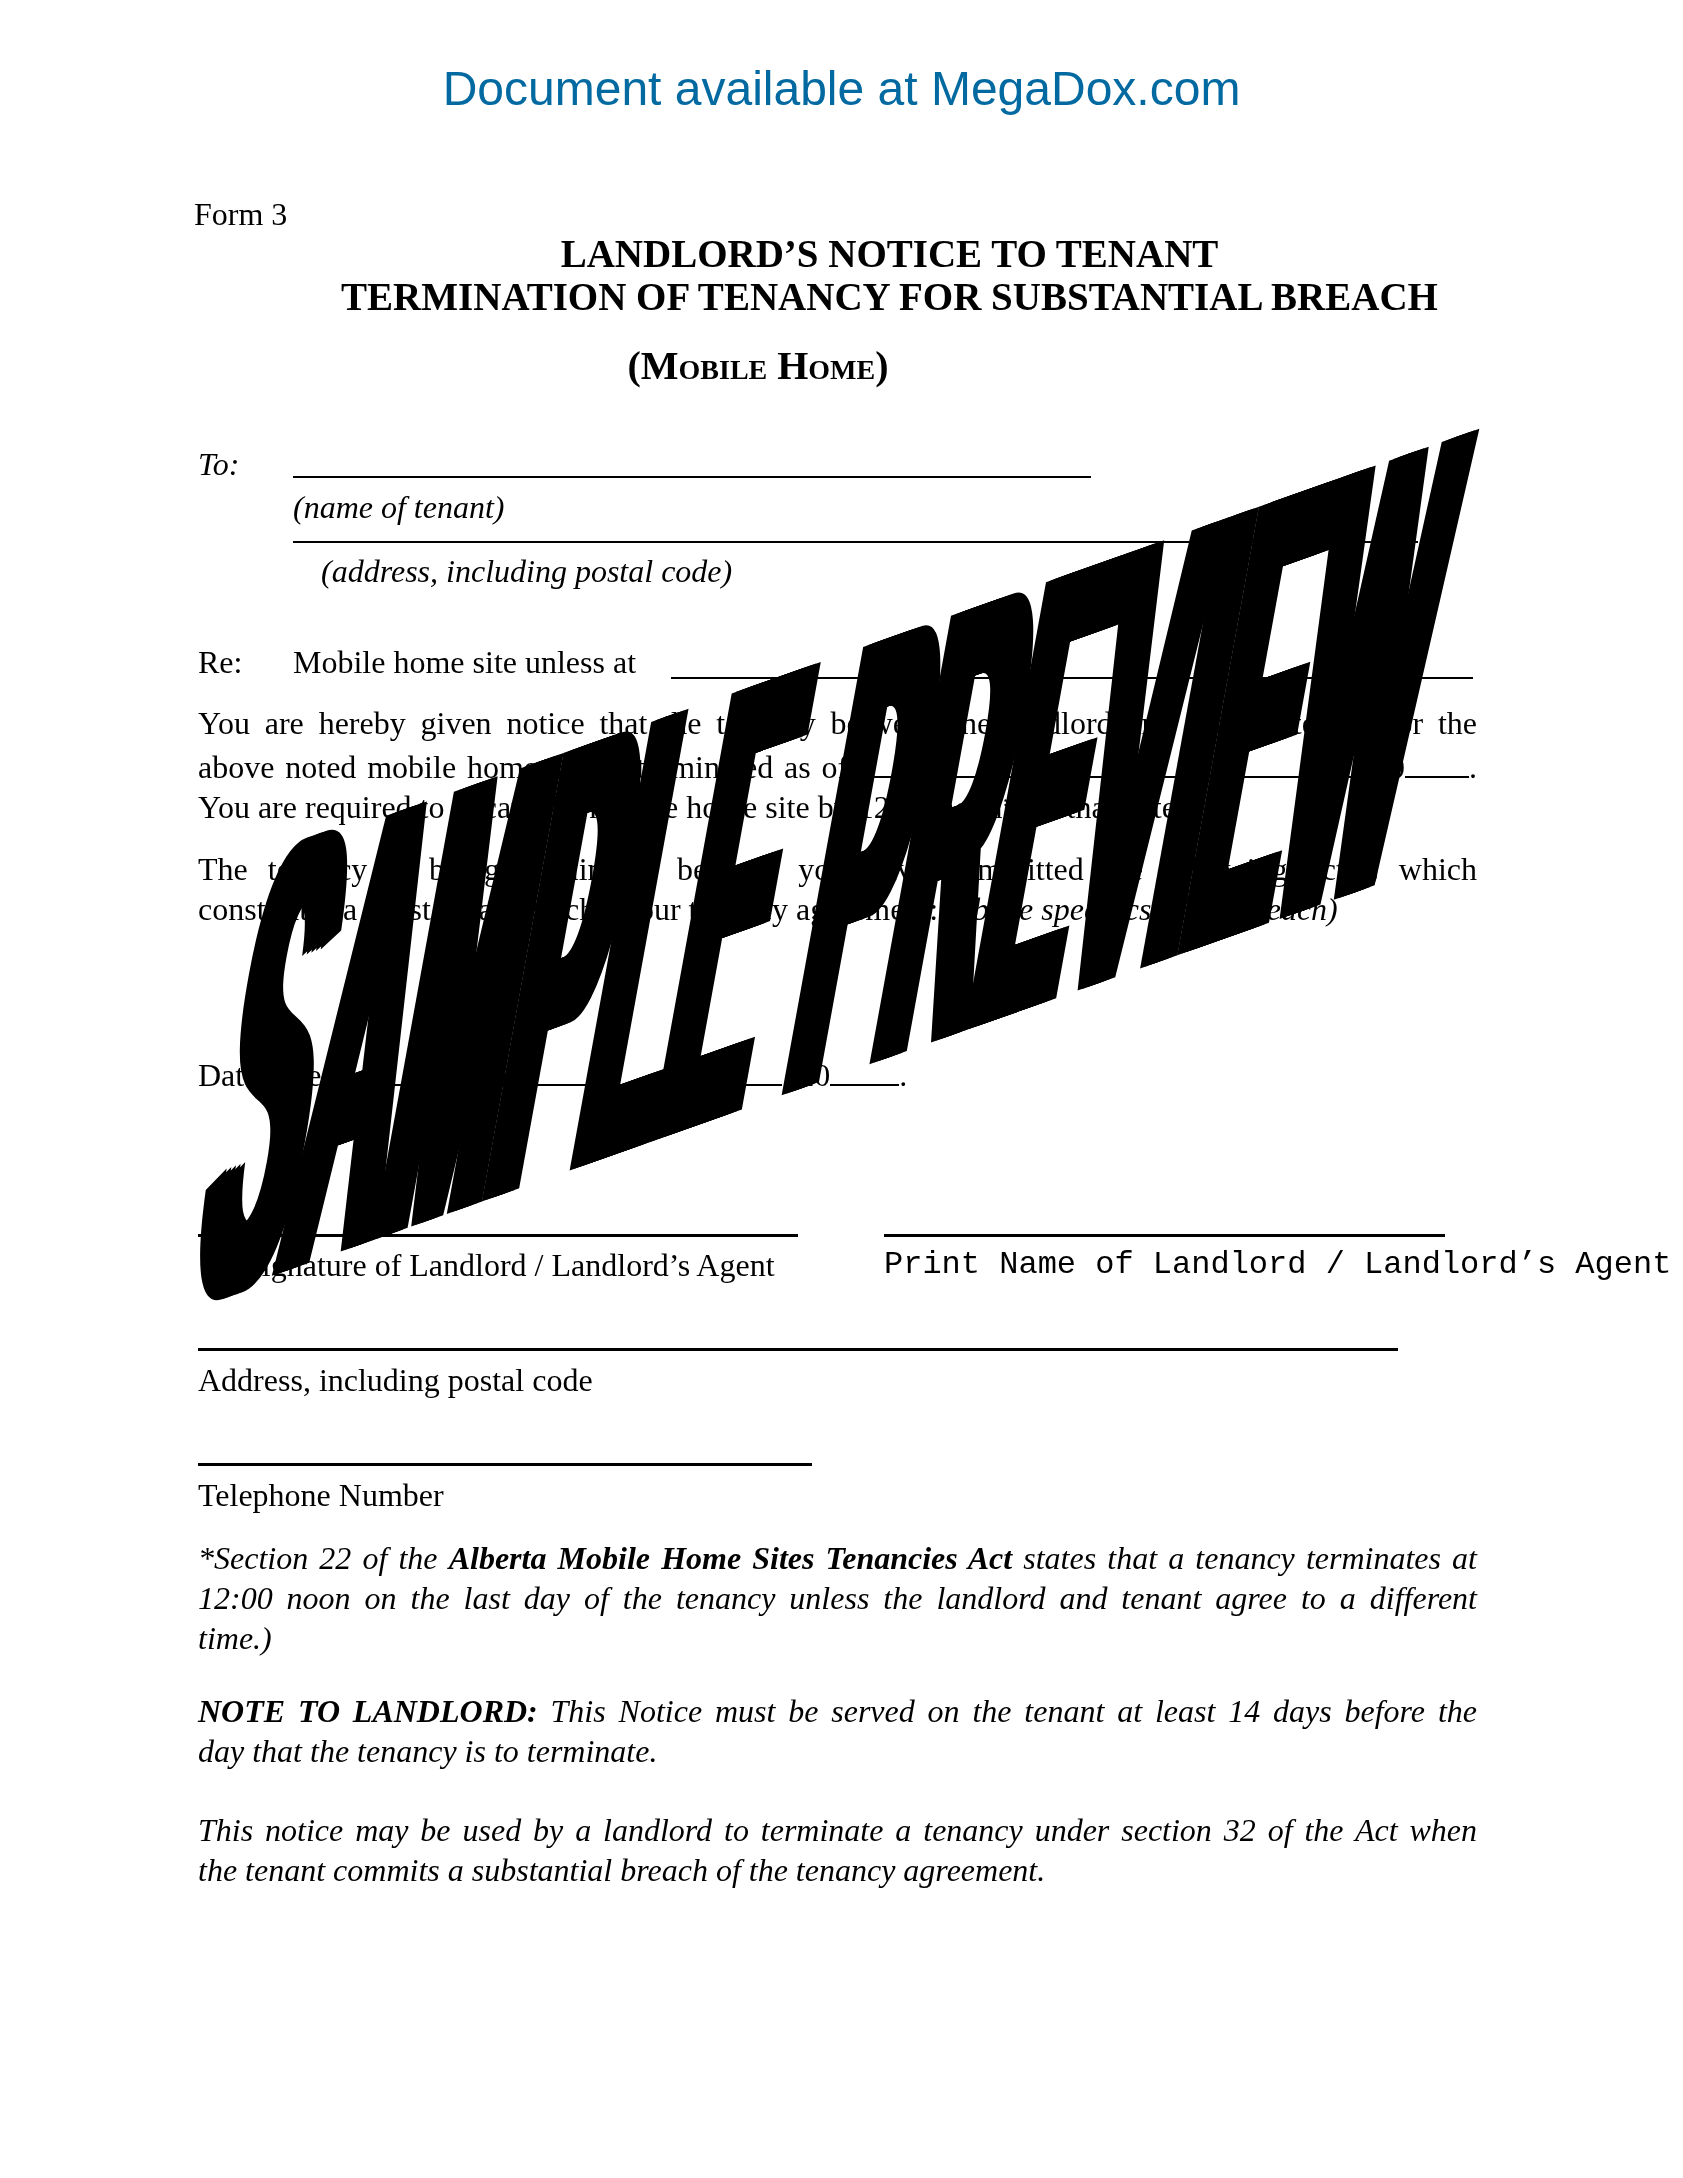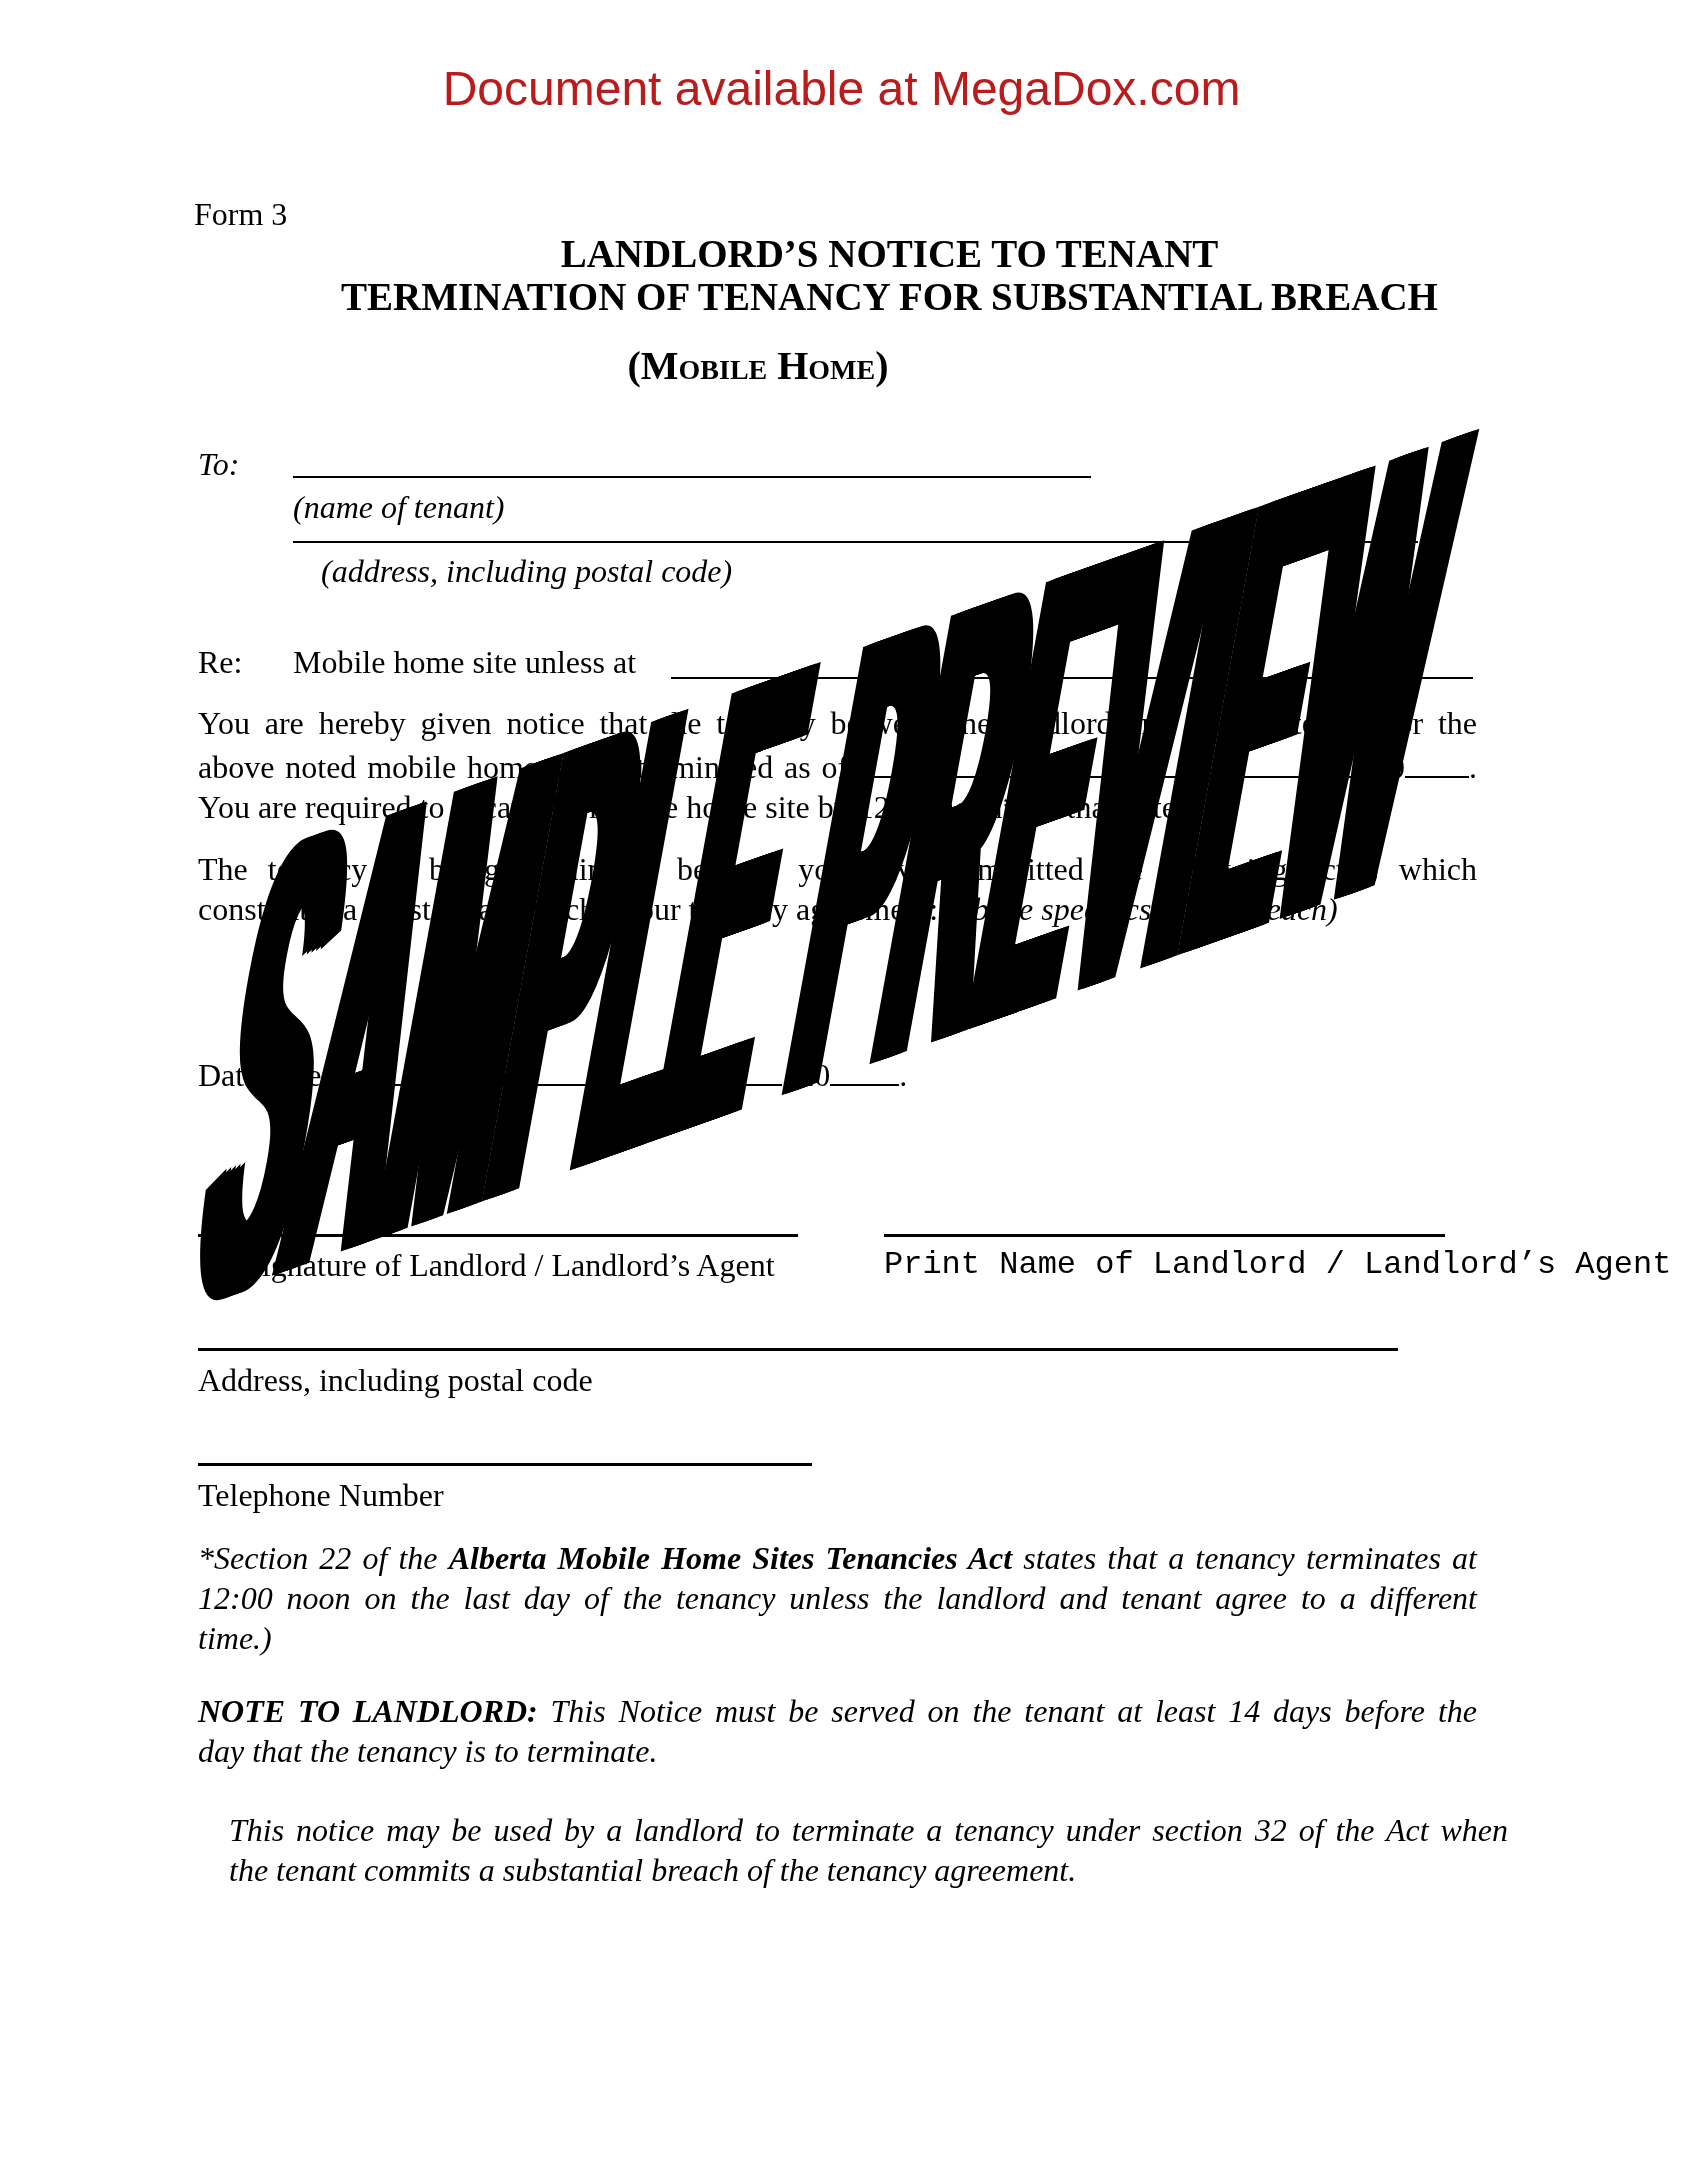--- a/index.html
+++ b/index.html
@@ -1,20 +1,20 @@
 <!DOCTYPE html>
 <html><head>
 <meta charset="utf-8">
 <style>
   html,body{margin:0;padding:0;background:#ffffff;}
   #page{position:relative;width:1683px;height:2178px;background:#ffffff;overflow:hidden;
         font-family:"Liberation Serif",serif;color:#000;}
   .abs{position:absolute;}
   .banner{top:61px;left:0;width:1683px;text-align:center;
-          font-family:"Liberation Sans",sans-serif;font-size:48px;color:#b91c1c;}
+          font-family:"Liberation Sans",sans-serif;font-size:48px;color:#0369a1;}
   .formnum{left:194px;top:196px;font-size:32px;}
   .title{left:0;width:1683px;text-align:center;font-weight:bold;font-size:39px;padding-left:48px;}
   .t1{top:231px;}
   .t2{top:274px;}
   .subtitle{top:342px;left:0;width:1516px;text-align:center;font-weight:bold;
             font-size:40px;font-variant:small-caps;}
   .body32{font-size:32px;line-height:40px;}
   .italic{font-style:italic;}
   .bold{font-weight:bold;}
   .rule{position:absolute;height:0;border-top:2px solid #000;}
@@ -87,21 +87,21 @@
     <div class="jline"><span>*Section 22 of the </span><span class="bold">Alberta Mobile Home Sites Tenancies Act</span><span> states that a tenancy terminates at</span></div>
     <div class="jline">12:00 noon on the last day of the tenancy unless the landlord and tenant agree to a different</div>
     <div>time.)</div>
   </div>
 
   <div class="para italic" style="left:198px;top:1691px;">
     <div class="jline"><span class="bold">NOTE TO LANDLORD:</span><span> This Notice must be served on the tenant at least 14 days before the</span></div>
     <div>day that the tenancy is to terminate.</div>
   </div>
 
-  <div class="para italic" style="left:198px;top:1810px;margin-left:31px;">
+  <div class="para italic" style="left:198px;top:1810px;">
     <div class="jline">This notice may be used by a landlord to terminate a tenancy under section 32 of the Act when</div>
     <div>the tenant commits a substantial breach of the tenancy agreement.</div>
   </div>
 
   <svg class="wm-svg" width="1683" height="2178" viewBox="0 0 1700 2200">
     <g transform="translate(192,1318) skewY(-19.5) skewX(-11) scale(0.47,2.2)">
       <text class="wm-text" x="-20" y="0">SAMPLE PREVIEW</text>
       <text class="wm-text" x="-10" y="0">SAMPLE PREVIEW</text>
       <text class="wm-text" x="0" y="0">SAMPLE PREVIEW</text>
       <text class="wm-text" x="10" y="0">SAMPLE PREVIEW</text>

